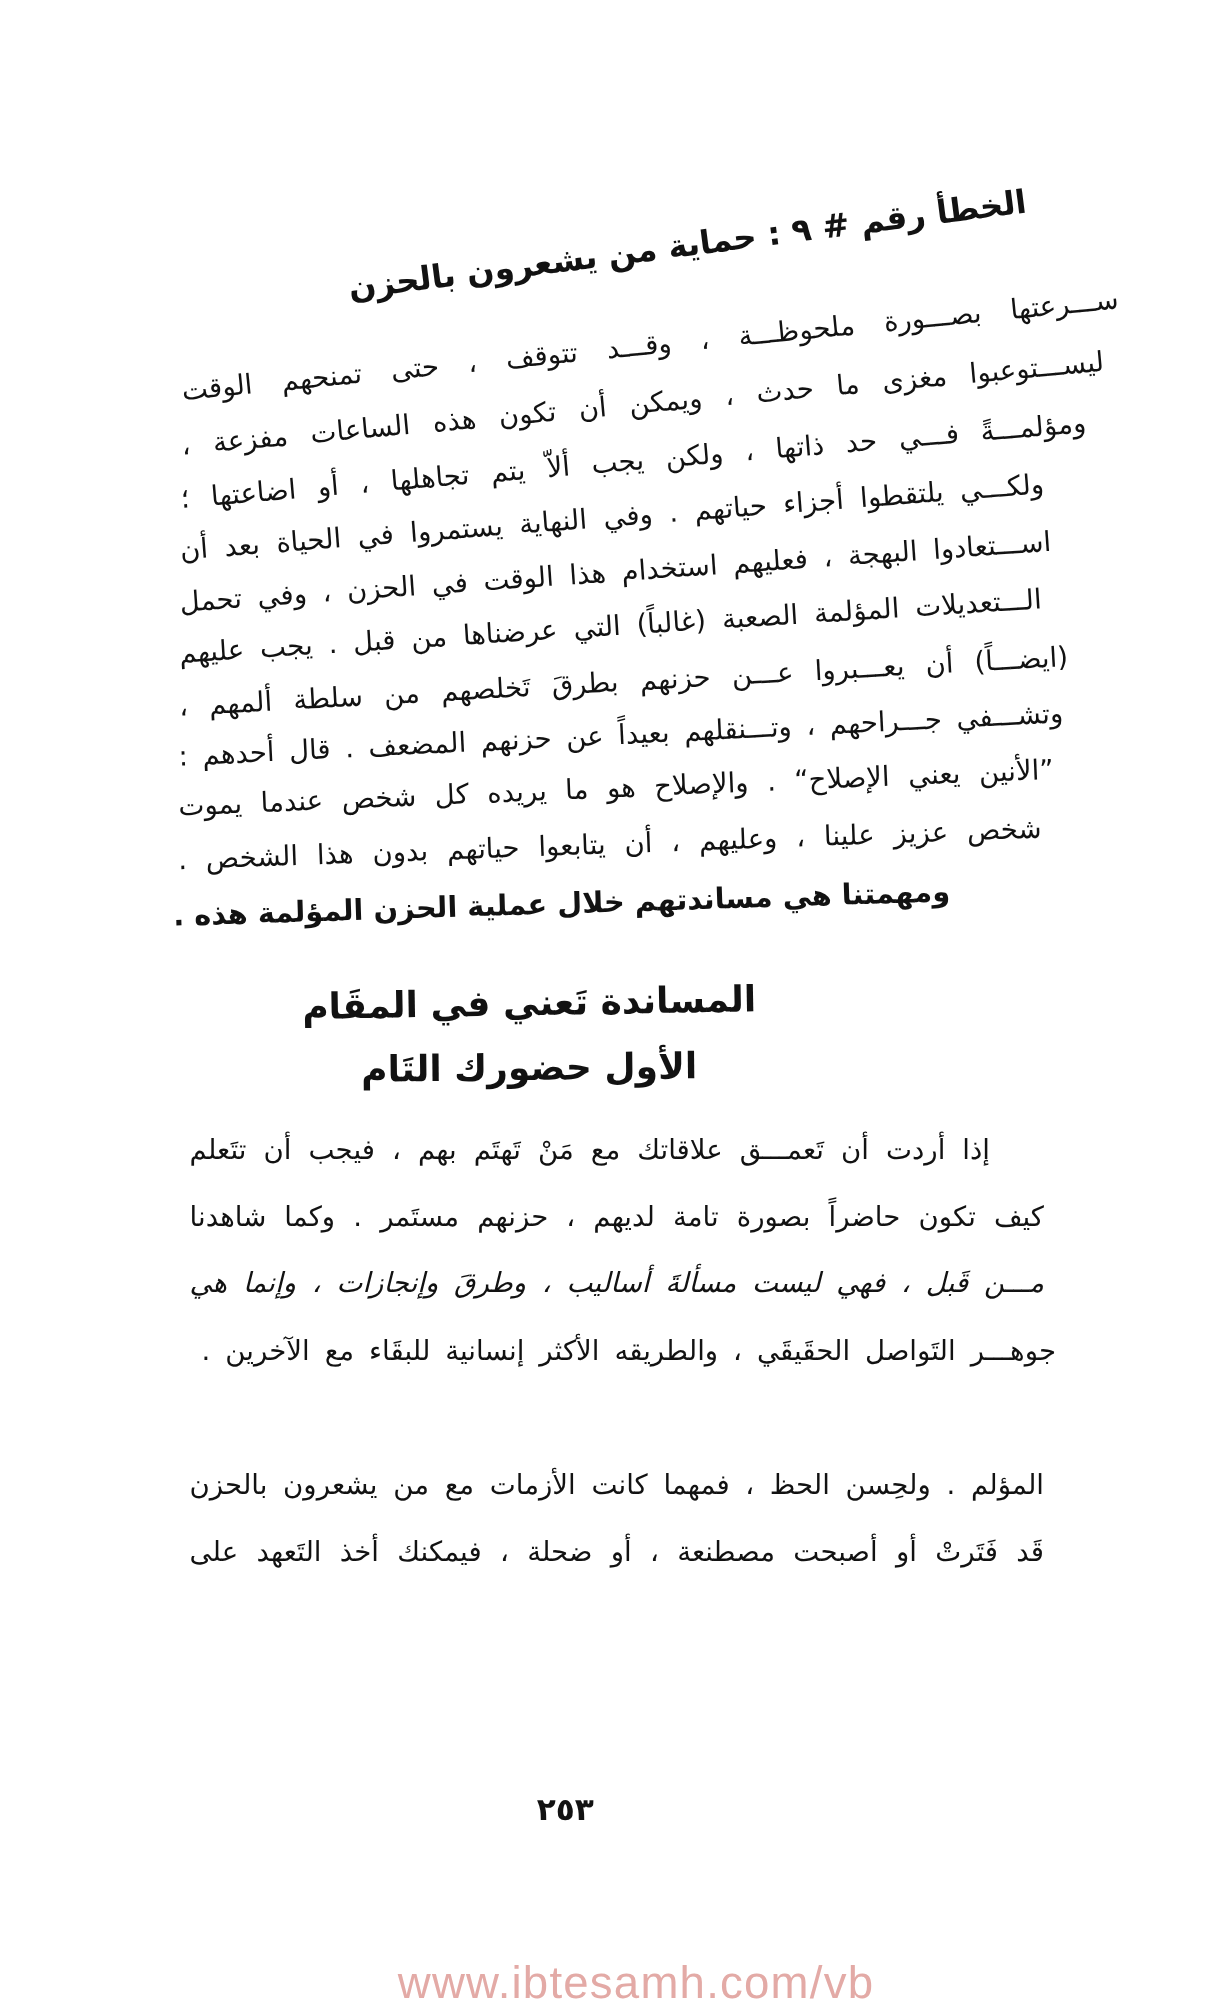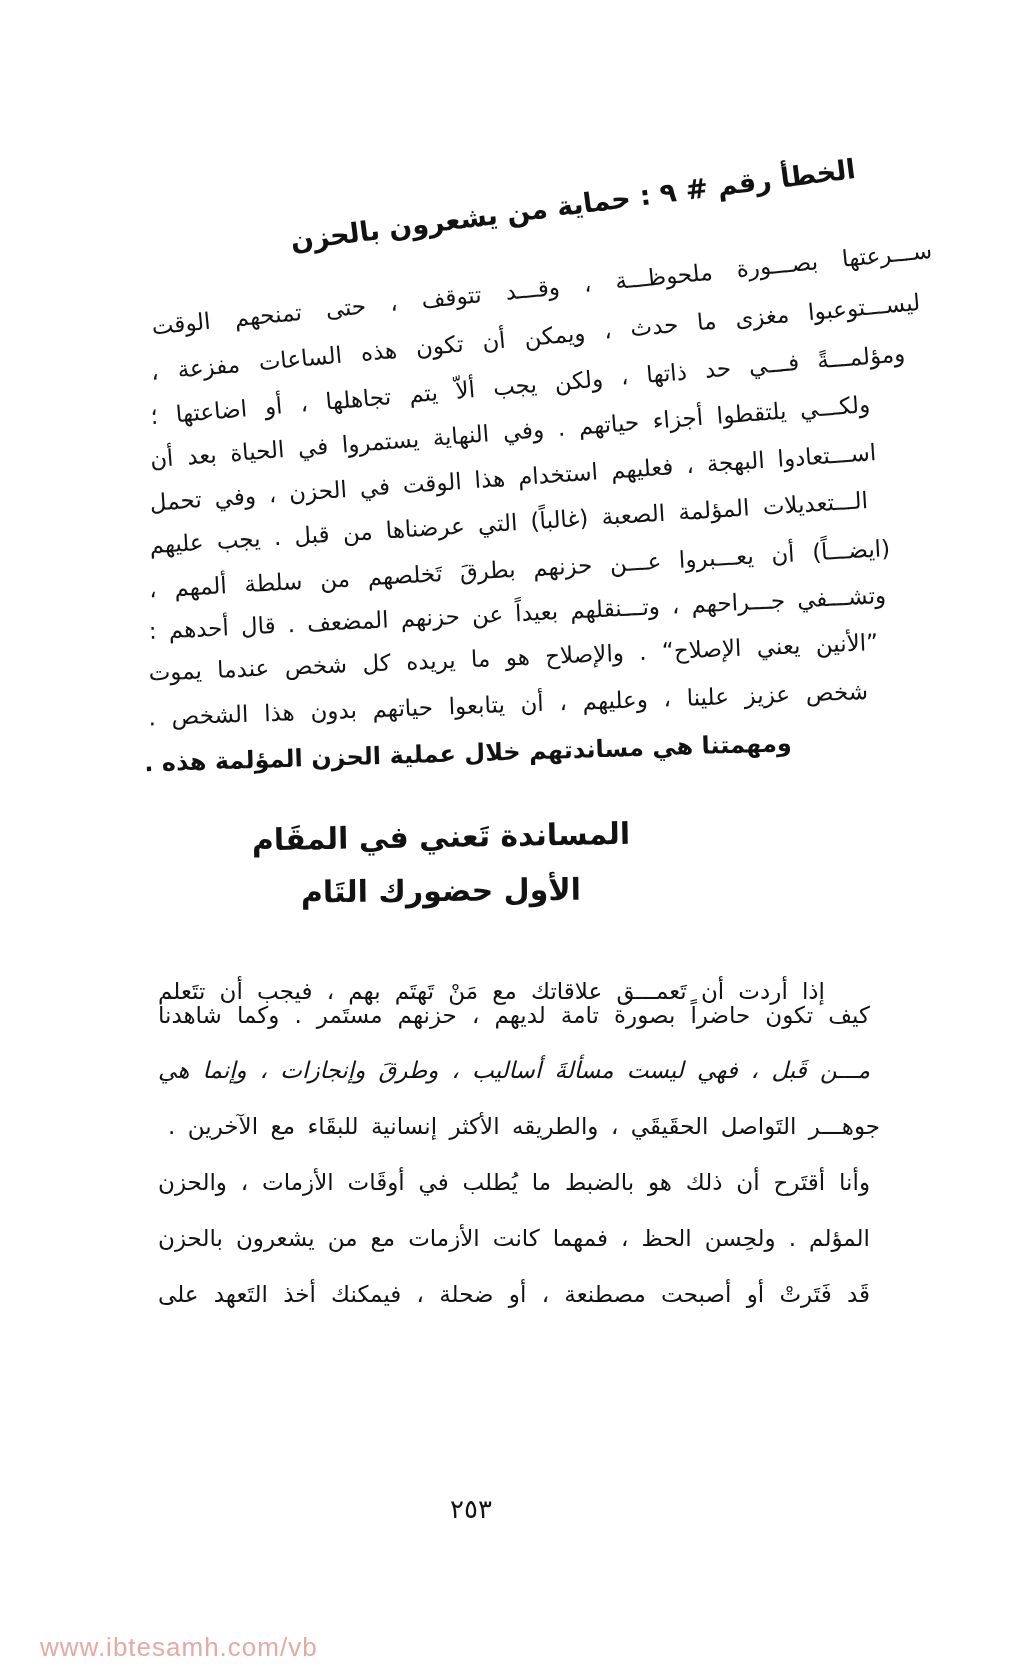--- a/index.html
+++ b/index.html
@@ -38,37 +38,38 @@
   .s6 {right:152px;top:486px;width:720px;transform:rotate(-3.6deg);}
   .s7 {right:130px;top:534px;width:742px;transform:rotate(-3.2deg);}
   .s8 {right:134px;top:581px;width:738px;transform:rotate(-2.8deg);}
   .s9 {right:142px;top:628px;width:730px;transform:rotate(-2.4deg);}
   .s10{right:152px;top:677px;width:720px;transform:rotate(-2.1deg);}
   .s11{right:228px;top:728px;font-size:24px;font-weight:bold;transform:rotate(-1.8deg);}
   
   .h1c{left:0;right:138px;top:818px;text-align:center;font-size:30px;font-weight:bold;transform:rotate(-1deg);transform-origin:50% 50%;}
   .h2c{left:0;right:138px;top:872px;text-align:center;font-size:30px;font-weight:bold;transform:rotate(-0.6deg);transform-origin:50% 50%;}
   
-  .p1{right:195px;top:945px; width:667px;margin-top:32px;}
+  .p1{right:195px;top:945px; width:667px;}
   .p2{right:150px;top:1001px;width:712px;}
   .p3{right:150px;top:1056px;width:712px;font-style:italic;}
   .p4{right:140px;top:1112px;width:712px;}
   .p5{right:150px;top:1168px;width:712px;}
   .p6{right:150px;top:1224px;width:712px;}
   .p7{right:150px;top:1280px;width:712px;}
   .p8{right:150px;top:1336px;}
   .pagenum{
     position:absolute;left:0;right:78px;top:1494px;
-    text-align:center;font-size:26px;font-weight:normal;
+    text-align:center;font-size:26px;font-weight:bold;
     direction:rtl;color:#121212;
   }
   .watermark{
     position:absolute;left:40px;right:0;top:1632px;
+    text-align:center;
     font-family:"Liberation Sans",sans-serif;
-    font-size:26px;
+    font-size:38px;
     color:#e3aaa6;
     letter-spacing:1px;
     direction:ltr;
   }
 </style>
 </head>
 <body>
 
 <div class="page">
 
@@ -87,21 +88,20 @@
 
   <div class="ln s11">ومهمتنا هي مساندتهم خلال عملية الحزن المؤلمة هذه .</div>
 
   <div class="ln h1c">المساندة تَعني في المقَام</div>
   <div class="ln h2c">الأول حضورك التَام</div>
 
   <div class="ln p1 just">إذا أردت أن تَعمـــق علاقاتك مع مَنْ تَهتَم بهم ، فيجب أن تتَعلم</div>
   <div class="ln p2 just">كيف تكون حاضراً بصورة تامة لديهم ، حزنهم مستَمر . وكما شاهدنا</div>
   <div class="ln p3 just">مـــن قَبل ، فهي ليست مسألةَ أساليب ، وطرقَ وإنجازات ، وإنما هي</div>
   <div class="ln p4 just">جوهـــر التَواصل الحقَيقَي ، والطريقه الأكثر إنسانية للبقَاء مع الآخرين .</div>
-  <div class="ln p5 just">وأنا أقتَرح أن ذلك هو بالضبط ما يُطلب في أوقَات الأزمات ، والحزن</div>
   <div class="ln p6 just">المؤلم . ولحِسن الحظ ، فمهما كانت الأزمات مع من يشعرون بالحزن</div>
   <div class="ln p7 just">قَد فَتَرتْ أو أصبحت مصطنعة ، أو ضحلة ، فيمكنك أخذ التَعهد على</div>
 
   <div class="pagenum">٢٥٣</div>
 
   <div class="watermark">www.ibtesamh.com/vb</div>
 
 </div>
 
 </body></html>

